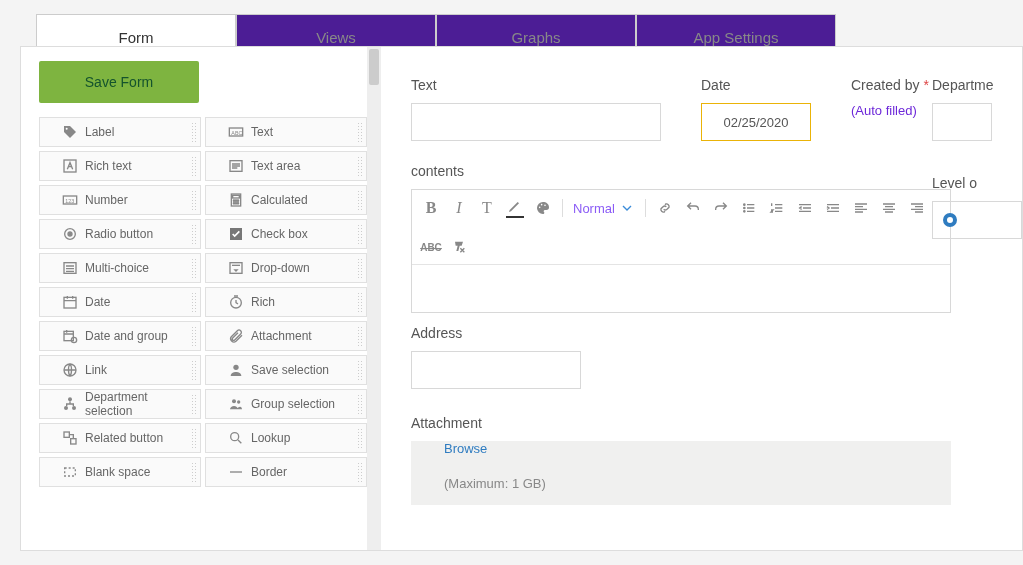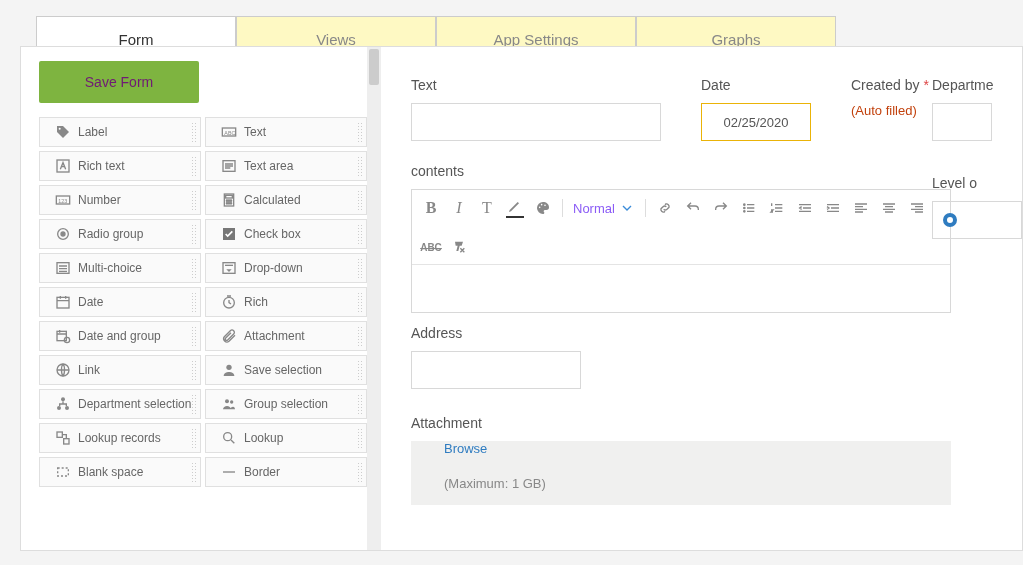--- a/index.html
+++ b/index.html
@@ -11,30 +11,31 @@
     width: 1023px;
     height: 565px;
     overflow: hidden;
     position: relative;
   }
 
   
   .tabs {
     display: flex;
     margin-left: 36px;
-    padding-top: 16px;
+    padding-top: 8px;
+    margin-top: 6px;
   }
   .tab {
     flex: 0 0 200px;
     height: 46px;
     line-height: 46px;
     text-align: center;
     font-size: 15px;
     color: #888;
-    background: #fef9c3;
+    background: #4c1d95;
     border: 1px solid #ccc;
     border-bottom: none;
     cursor: pointer;
   }
   .tab.active {
     background: #fff;
     color: #333;
   }
 
   
@@ -70,21 +71,21 @@
     top: 2px;
     height: 36px;
     background: #ccc;
     border-radius: 2px;
   }
 
   .save-btn {
     width: 160px;
     height: 42px;
     background: #7eb440;
-    color: #701a75;
+    color: #14532d;
     font-size: 14px;
     display: flex;
     align-items: center;
     justify-content: center;
     border-radius: 2px;
     cursor: pointer;
     margin-bottom: 14px;
   }
 
   .field-grid {
@@ -93,21 +94,21 @@
     gap: 4px 4px;
     padding-bottom: 8px;
   }
   .field-item {
     position: relative;
     height: 30px;
     display: flex;
     align-items: center;
     border: 1px solid #e0e0e0;
     background: #fafafa;
-    padding: 0 6px 0 12px;
+    padding: 0 6px 0 19px;
     cursor: grab;
     color: #666;
     font-size: 12px;
   }
   .field-item .icon {
     width: 22px; height: 22px;
     display: inline-flex;
     align-items: center; justify-content: center;
     margin-right: 4px;
     color: #888;
@@ -150,21 +151,21 @@
   .date-input {
     width: 110px;
     height: 38px;
     border: 1px solid #eab308;
     text-align: center;
     line-height: 38px;
     font-size: 13px;
     color: #555;
   }
   .auto-filled {
-    color: #c2410c;
+    color: #6d28d9;
     font-size: 13px;
   }
   .req { color: #d44; }
 
   
   .rte {
     border: 1px solid #d8d8d8;
     width: 540px;
   }
   .rte-toolbar {
@@ -236,22 +237,22 @@
   }
 
   svg { width: 16px; height: 16px; }
 </style>
 </head>
 <body>
 
 <div class="tabs">
   <div class="tab active"><span>Form</span></div>
   <div class="tab"><span>Views</span></div>
+  <div class="tab"><span>Graphs</span></div>
   <div class="tab"><span>App Settings</span></div>
-  <div class="tab"><span>Graphs</span></div>
 </div>
 
 <div class="panel">
 
   <div class="sidebar">
     <div class="save-btn">
       <span>Save Form</span>
     </div>
 
     <div class="field-grid">
@@ -328,21 +329,21 @@
           <span class="grip"></span>
       </div>
 
       <div class="field-item">
         <span class="icon">
           <svg viewBox="0 0 24 24" fill="none" stroke="currentColor" stroke-width="2">
               <circle cx="12" cy="12" r="8"></circle>
               <circle cx="12" cy="12" r="3" fill="currentColor"></circle>
             </svg>
         </span>
-        <span>Radio group</span>
+        <span>Radio button</span>
           <span class="grip"></span>
       </div>
 
       <div class="field-item">
         <span class="icon">
           <svg viewBox="0 0 24 24">
               <rect x="3" y="3" width="18" height="18" fill="#777"></rect>
               <path d="M7 12l3 3 7-7" stroke="#fff" stroke-width="2.5" fill="none"></path>
             </svg>
         </span>
@@ -465,21 +466,21 @@
       </div>
 
       <div class="field-item">
         <span class="icon">
           <svg viewBox="0 0 24 24" fill="none" stroke="currentColor" stroke-width="2">
               <rect x="3" y="3" width="8" height="8"></rect>
               <rect x="13" y="13" width="8" height="8"></rect>
               <path d="M11 7h6v6"></path>
             </svg>
         </span>
-        <span>Lookup records</span>
+        <span>Related button</span>
           <span class="grip"></span>
       </div>
 
       <div class="field-item">
         <span class="icon">
           <svg viewBox="0 0 24 24" fill="none" stroke="currentColor" stroke-width="2">
               <circle cx="10" cy="10" r="6"></circle>
               <path d="M15 15l5 5"></path>
             </svg>
         </span>

